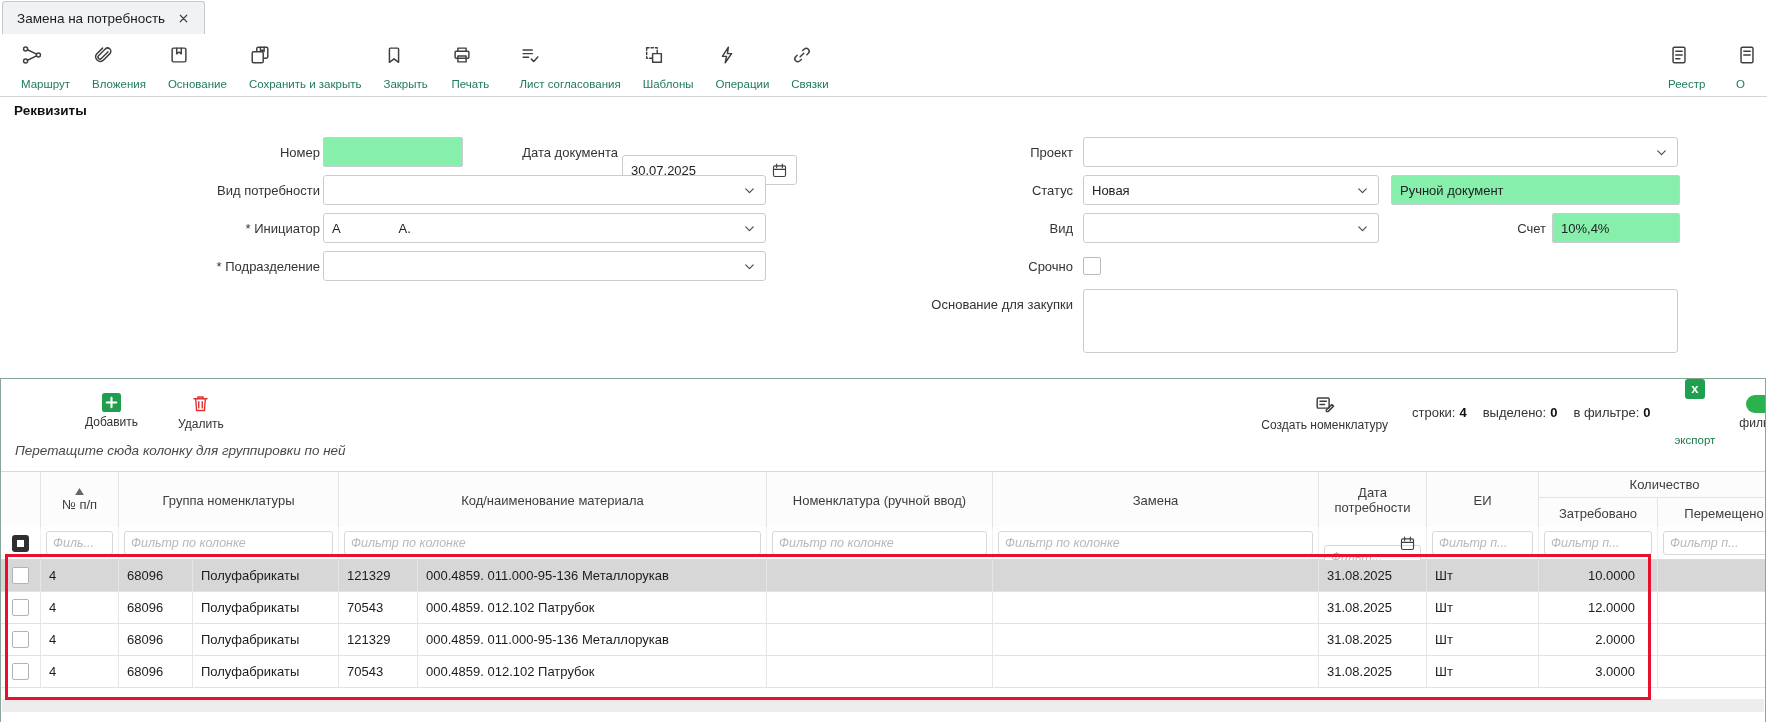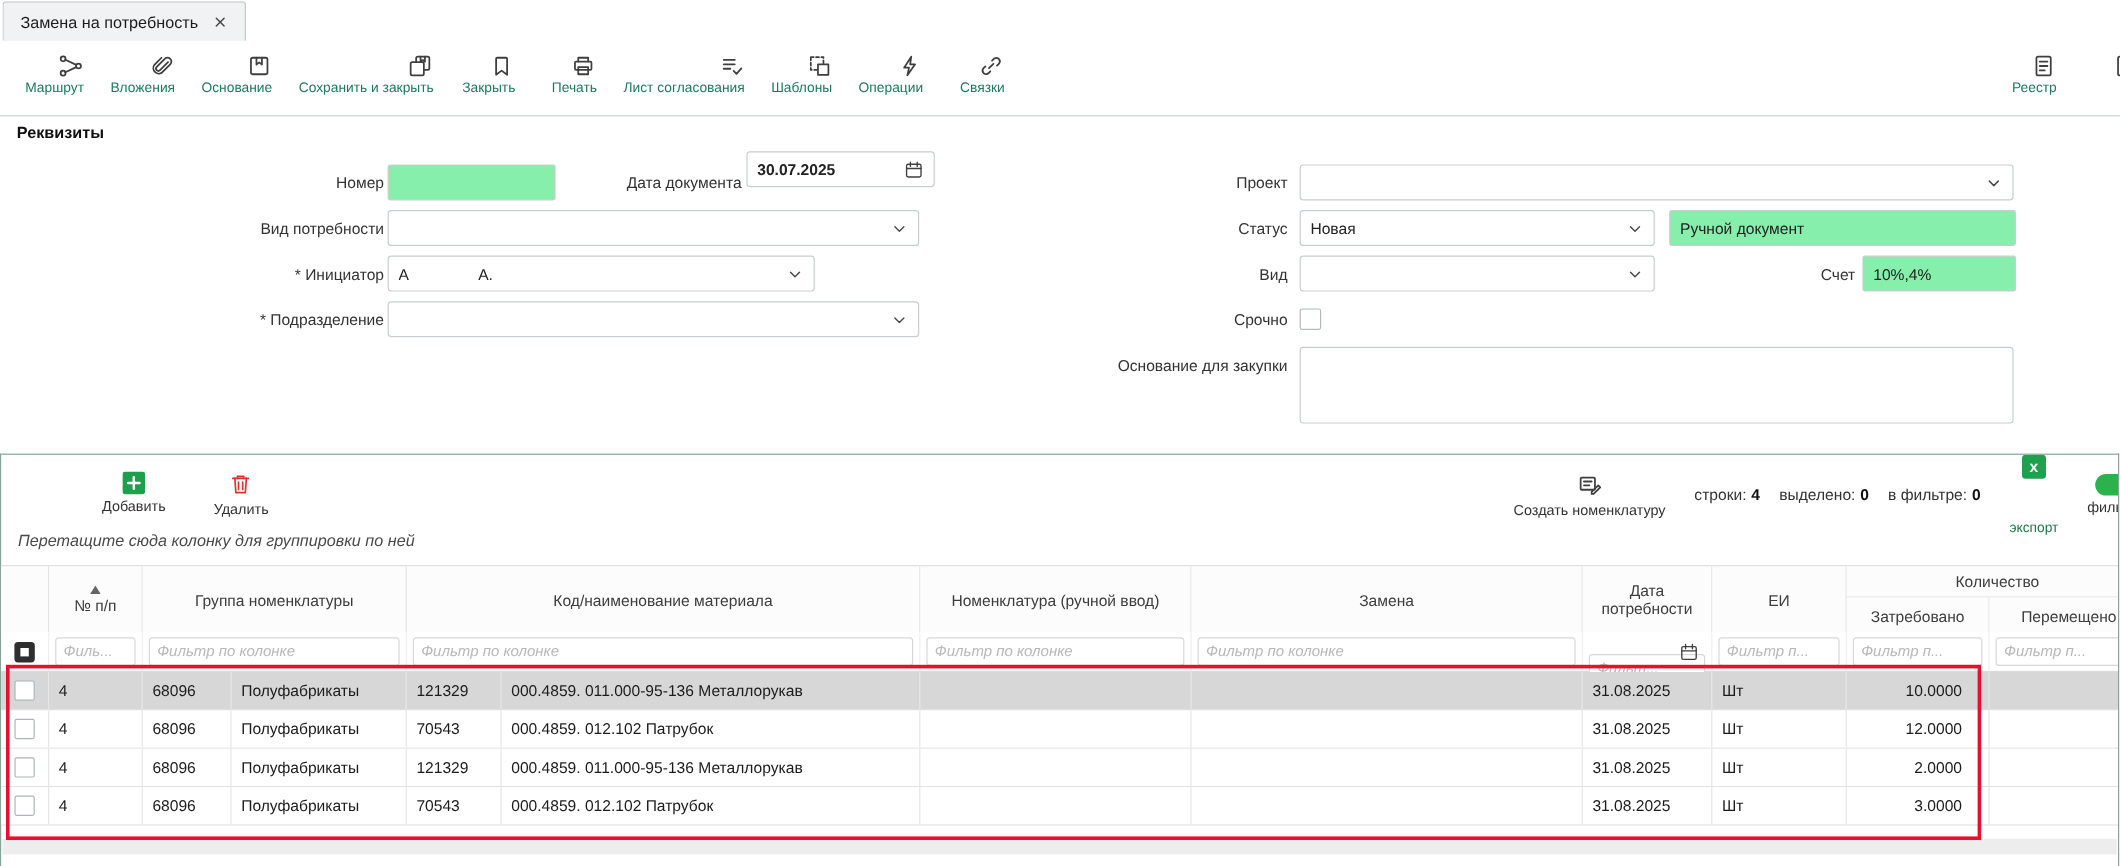--- a/index.html
+++ b/index.html
@@ -9,21 +9,21 @@
   
   .tabbar{position:absolute;top:0;left:0;width:100%;height:34px;background:#fff;}
   .tab{position:absolute;left:2px;top:1px;height:33px;display:inline-flex;align-items:center;gap:12px;
        padding:0 14px;background:#f1f2f3;border:1px solid #c6c9cb;border-bottom:none;
        border-radius:3px 3px 0 0;font-size:13.5px;color:#1c1c1c;cursor:pointer;}
   .xic{width:13px;height:13px;stroke:#444;stroke-width:2.2;fill:none;stroke-linecap:round;cursor:pointer;}
 
   
   .toolbar{position:absolute;top:34px;left:0;width:1767px;height:63px;border-bottom:1px solid #d2d5d7;
            display:flex;align-items:flex-start;padding:8px 0 0 10px;box-sizing:border-box;overflow:hidden;background:#fff;}
-  .tb-item{display:flex;flex-direction:column;align-items:flex-end;gap:2px;padding:2px 11px;cursor:pointer;min-width:46px;}
+  .tb-item{display:flex;flex-direction:column;align-items:flex-start;gap:12px;padding:2px 11px;cursor:pointer;min-width:46px;}
   .tb-item .tlbl{font-size:11.5px;color:#1f7a5f;white-space:nowrap;}
   .ic{width:22px;height:22px;stroke:#3f3f3f;stroke-width:1.6;fill:none;stroke-linecap:round;stroke-linejoin:round;}
   .tb-right{margin-left:auto;display:flex;}
   .tb-cut{margin-right:-26px;}
 
   
   .section-title{position:absolute;top:103px;left:14px;font-weight:bold;font-size:13.5px;color:#101010;}
   .flabel{position:absolute;text-align:right;color:#333;white-space:nowrap;}
   .tin{position:absolute;height:30px;border:1px solid #c9cdd1;border-radius:2px;padding:0 8px;
        box-sizing:border-box;font:13px "Liberation Sans",sans-serif;color:#222;background:#86efac;}
@@ -201,38 +201,38 @@
       </div>
     </div>
   </div>
 
   <div class="section-title">Реквизиты</div>
 
   <div class="flabel" style="top:145px;left:70px;width:250px;">Номер</div>
   <input class="tin" style="top: 137px; left: 323px; width: 140px;" value="">
 
   <div class="flabel" style="top:145px;left:470px;width:148px;">Дата документа</div>
-  <div class="dwrap" style="top:126px;left:622px;width:157px;font-weight:bold;">
+  <div class="dwrap" style="top:155px;left:622px;width:175px;">
     <span class="val">30.07.2025</span>
     <svg class="cal" viewBox="0 0 24 24">
         <rect x="3.5" y="5.5" width="17" height="15" rx="2"></rect>
         <path d="M8 3v5M16 3v5M3.5 10.5h17"></path>
       </svg>
   </div>
 
   <div class="flabel" style="top:183px;left:70px;width:250px;">Вид потребности</div>
   <div class="sel" style="top:175px;left:323px;width:443px;">
     <span class="val"></span>
     <svg class="chev" viewBox="0 0 24 24">
         <path d="M6 9.5l6 6 6-6"></path>
       </svg>
   </div>
 
   <div class="flabel" style="top:221px;left:70px;width:250px;">* Инициатор</div>
-  <div class="sel" style="top:213px;left:323px;width:356px;">
+  <div class="sel" style="top:213px;left:323px;width:443px;">
     <span class="val">А&nbsp;&nbsp;&nbsp;&nbsp;&nbsp;&nbsp;&nbsp;&nbsp;&nbsp;&nbsp;&nbsp;&nbsp;&nbsp;&nbsp;&nbsp;&nbsp;А.</span>
     <svg class="chev" viewBox="0 0 24 24">
         <path d="M6 9.5l6 6 6-6"></path>
       </svg>
   </div>
 
   <div class="flabel" style="top:259px;left:70px;width:250px;">* Подразделение</div>
   <div class="sel" style="top:251px;left:323px;width:443px;">
     <span class="val"></span>
     <svg class="chev" viewBox="0 0 24 24">

